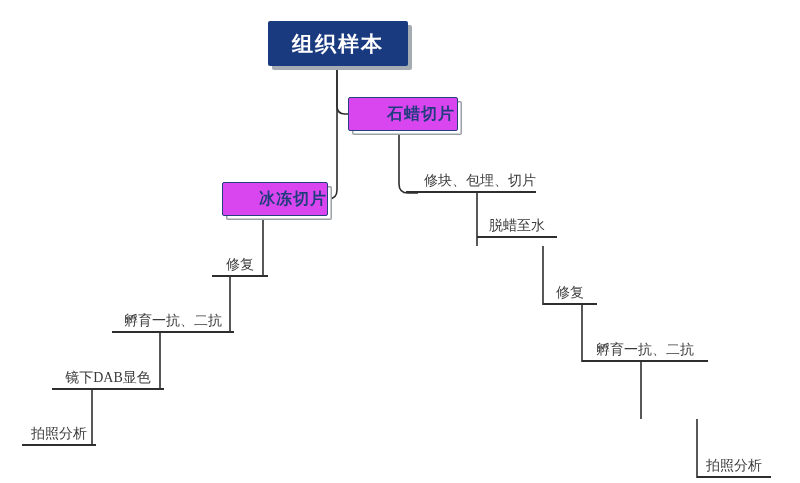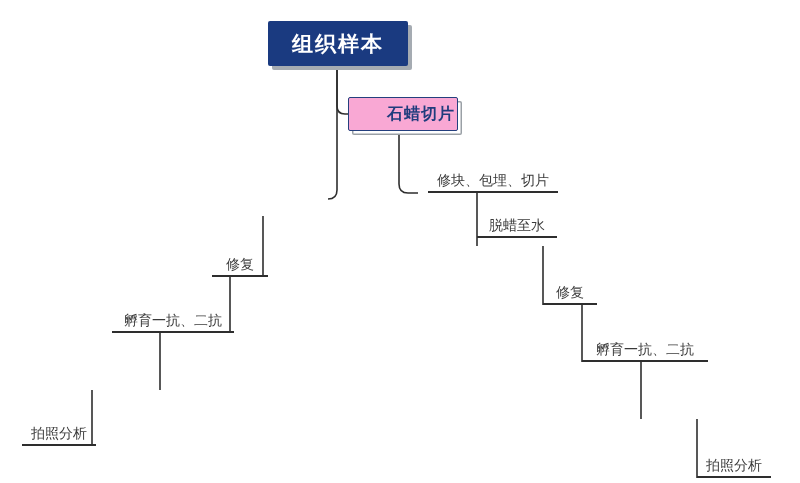--- a/index.html
+++ b/index.html
@@ -41,21 +41,21 @@
   }
   .root-node {
     background: var(--root-bg, #1a3a80);
     color: var(--root-text, #ffffff);
     font-size: 21px;
     font-weight: bold;
     letter-spacing: 2px;
     box-shadow: 4px 4px 0 #a5abb2;
   }
   .branch-node {
-    background: #f9a8d4;
+    background: #d946ef;
     border: 1.5px solid var(--branch-border, #24407e);
     color: var(--branch-text, #1f3c7d);
     font-size: 16px;
     font-weight: bold;
     letter-spacing: 1px;
     box-shadow: 4px 4px 0 -1.5px #ffffff, 4px 4px 0 0 #9aa0a6;
     padding-left: 36px;
   }
   .step {
     position: absolute;
@@ -87,24 +87,26 @@
     <path d="M263,216 L263,277"></path>
     <path d="M230,277 L230,333"></path>
     <path d="M160,333 L160,390"></path>
     <path d="M92,390 L92,446"></path>
   </svg>
 
   <div class="node root-node" style="left:268px; top:21px; width:140px; height:45px;">组织样本</div>
 
   <div class="node branch-node" style="left:348px; top:97px; width:110px; height:34px;">石蜡切片</div>
 
+  <div class="node branch-node" style="left:222px; top:182px; width:106px; height:34px;">冰冻切片</div>
 
-  <div class="step" style="left:428px; top:170px; width:130px;">修块、包埋、切片</div>
+  <div class="step" style="left:406px; top:170px; width:130px;text-align:right;">修块、包埋、切片</div>
   <div class="step" style="left:477px; top:215px; width:80px;">脱蜡至水</div>
   <div class="step" style="left:543px; top:282px; width:54px;">修复</div>
   <div class="step" style="left:582px; top:339px; width:126px;">孵育一抗、二抗</div>
   <div class="step" style="left:697px; top:455px; width:74px;">拍照分析</div>
 
   <div class="step" style="left:212px; top:254px; width:56px;">修复</div>
   <div class="step" style="left:112px; top:310px; width:122px;">孵育一抗、二抗</div>
+  <div class="step" style="left:52px; top:367px; width:112px;">镜下DAB显色</div>
   <div class="step" style="left:22px; top:423px; width:74px;">拍照分析</div>
 
 </div>
 
 </body></html>

